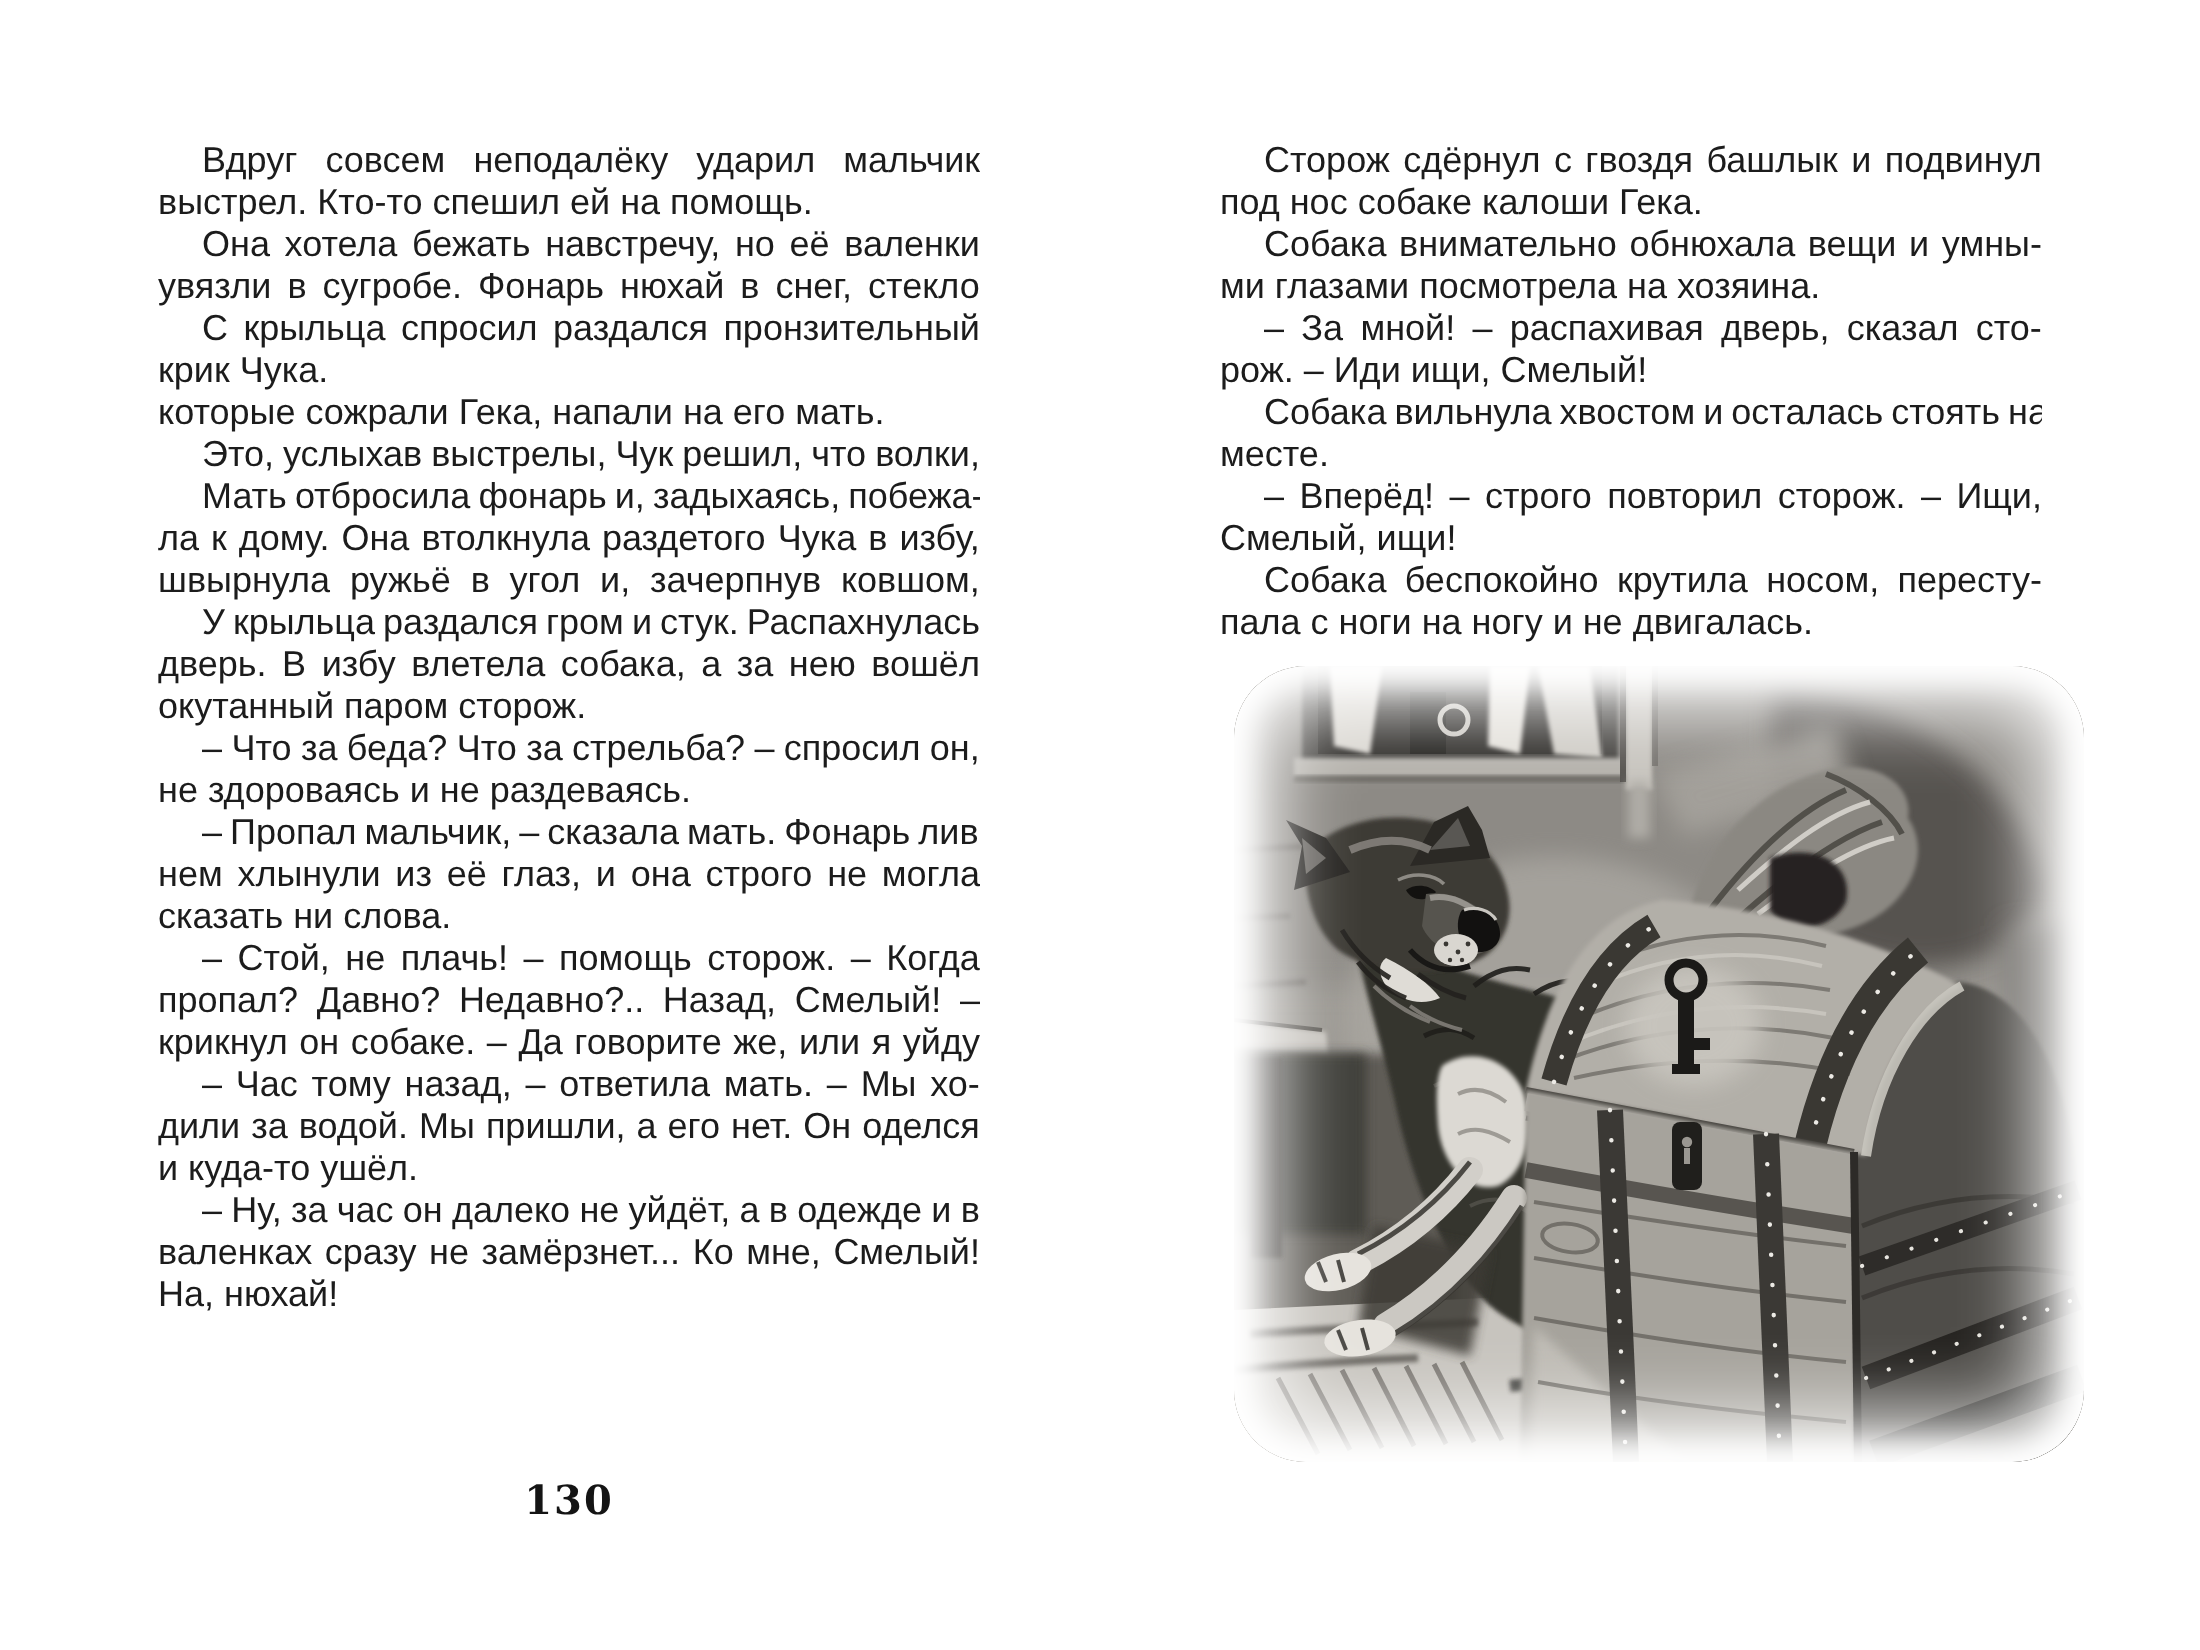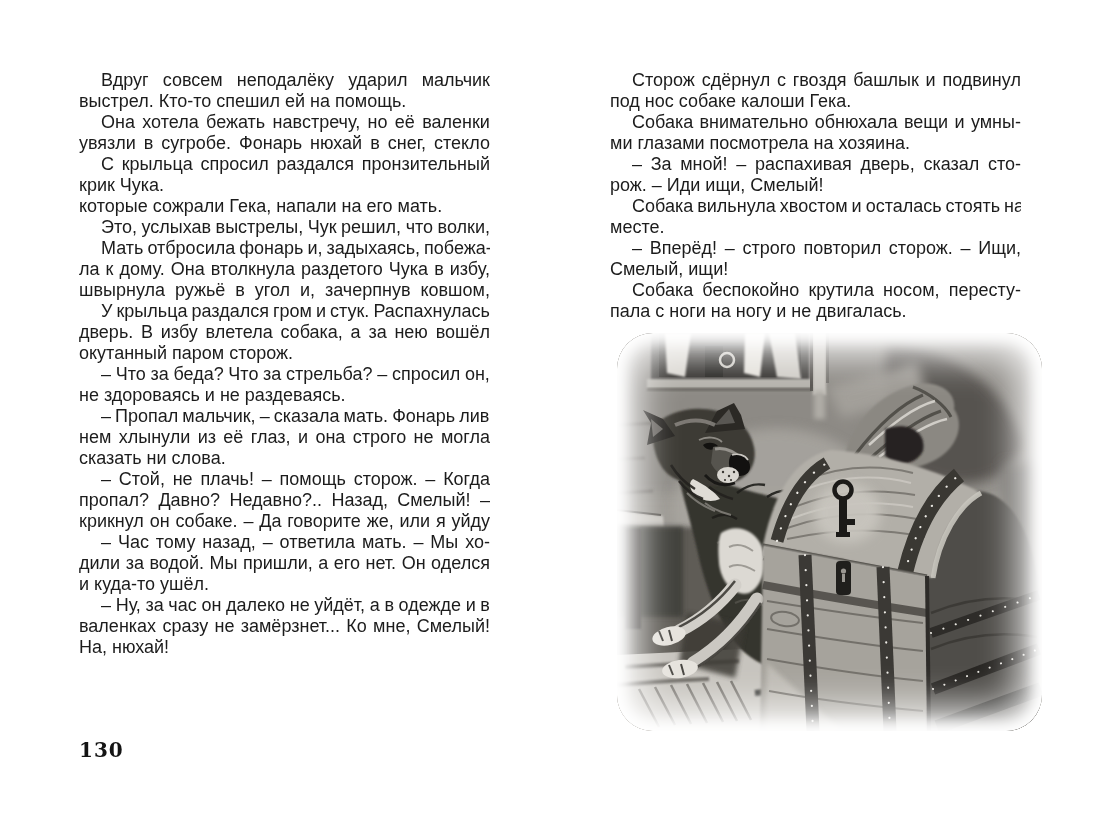--- a/index.html
+++ b/index.html
@@ -10,21 +10,21 @@
   }
   .text-col{position:absolute;width:411px;font-size:18px;line-height:21px;}
   #left-text{left:79px;top:70px;}
   #right-text{left:610px;top:70px;}
   .line{height:21px;overflow:hidden;box-sizing:border-box;}
   .line.just{display:flex;justify-content:space-between;column-gap:4px;}
   .line.just span{white-space:pre;flex:0 0 auto;}
   .line.indent{padding-left:22px;}
   .line.last{white-space:nowrap;}
   .page-number{
-    position:absolute;left:79px;top:738px;width:411px;
+    position:absolute;left:79px;top:738px;width:411px;text-align:center;
     font-family:"DejaVu Serif","Liberation Serif",serif;font-weight:bold;
     font-size:20px;letter-spacing:1px;color:#141414;
   }
   .illustration{
     position:absolute;left:617px;top:333px;width:425px;height:398px;
     border-radius:36px;overflow:hidden;
   }
   .illustration svg{display:block;width:100%;height:100%;}
   .vignette{
     position:absolute;inset:0;border-radius:36px;pointer-events:none;

